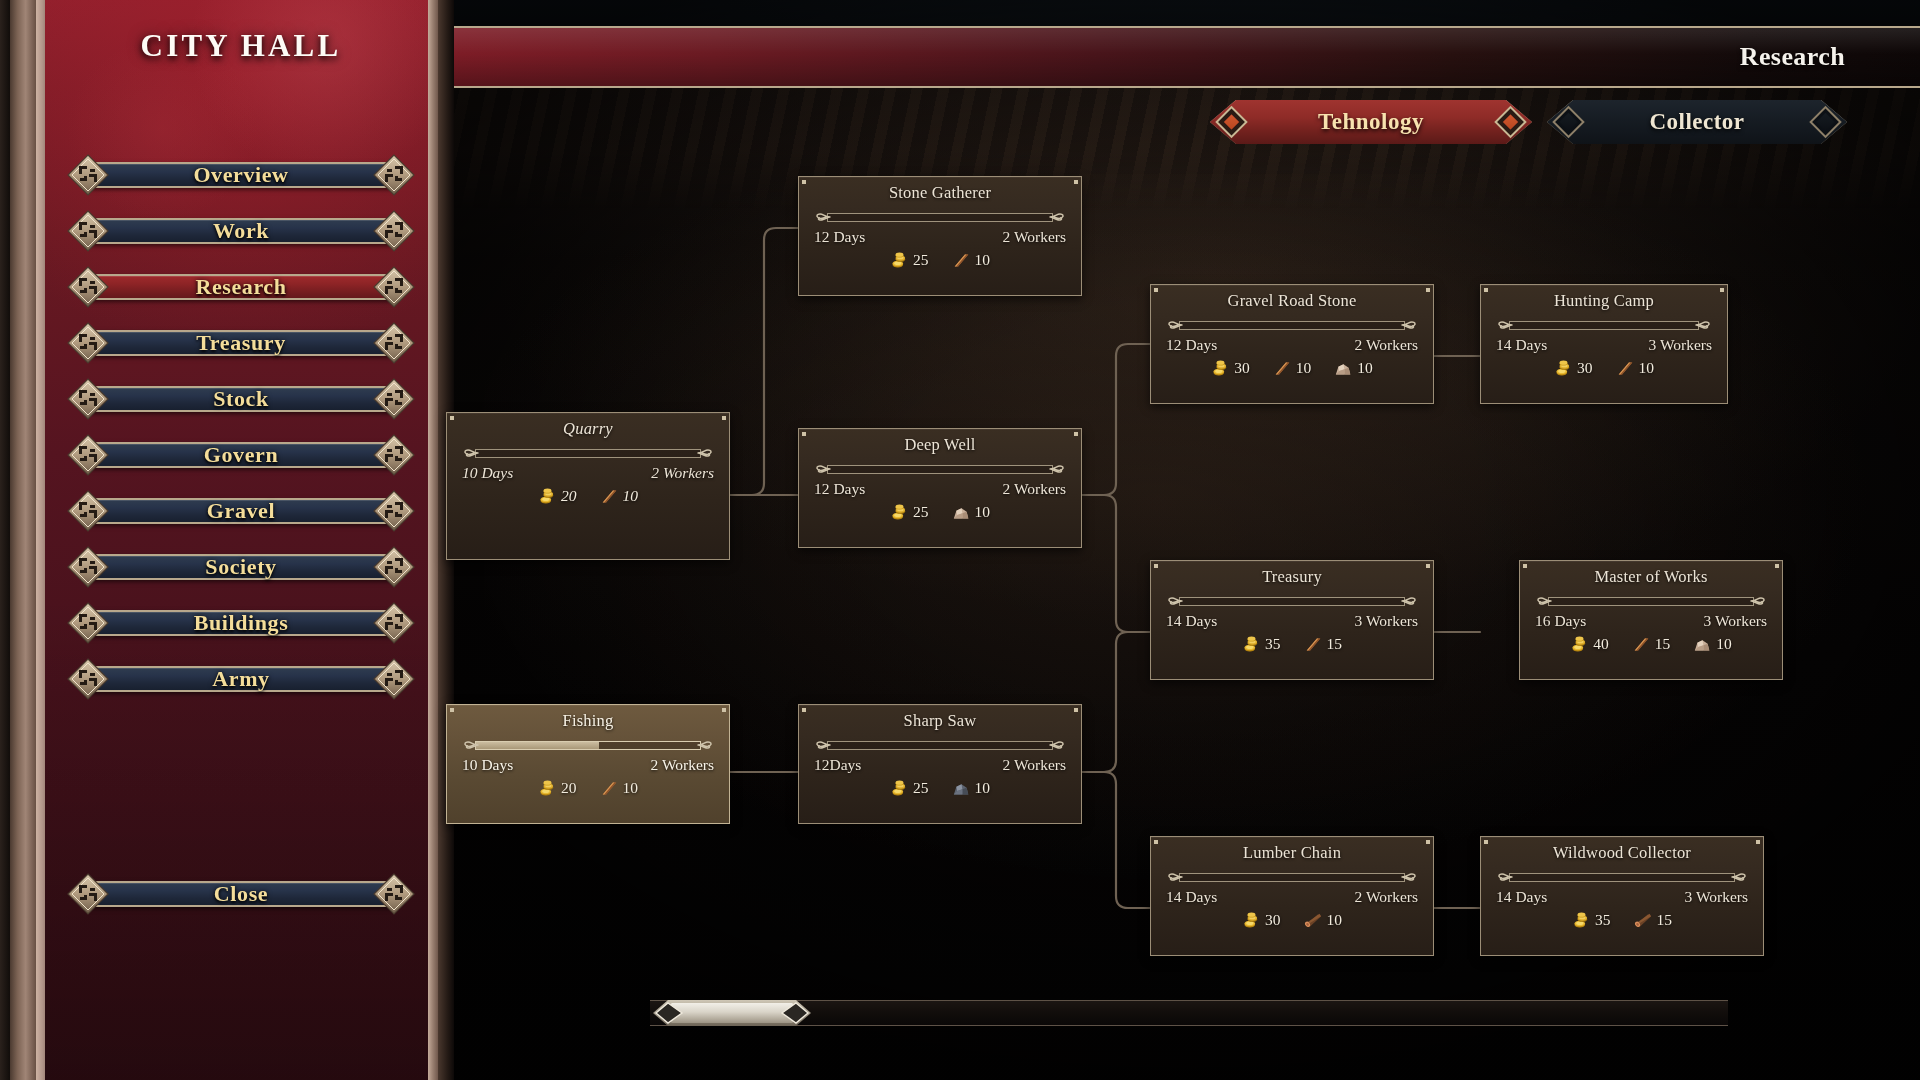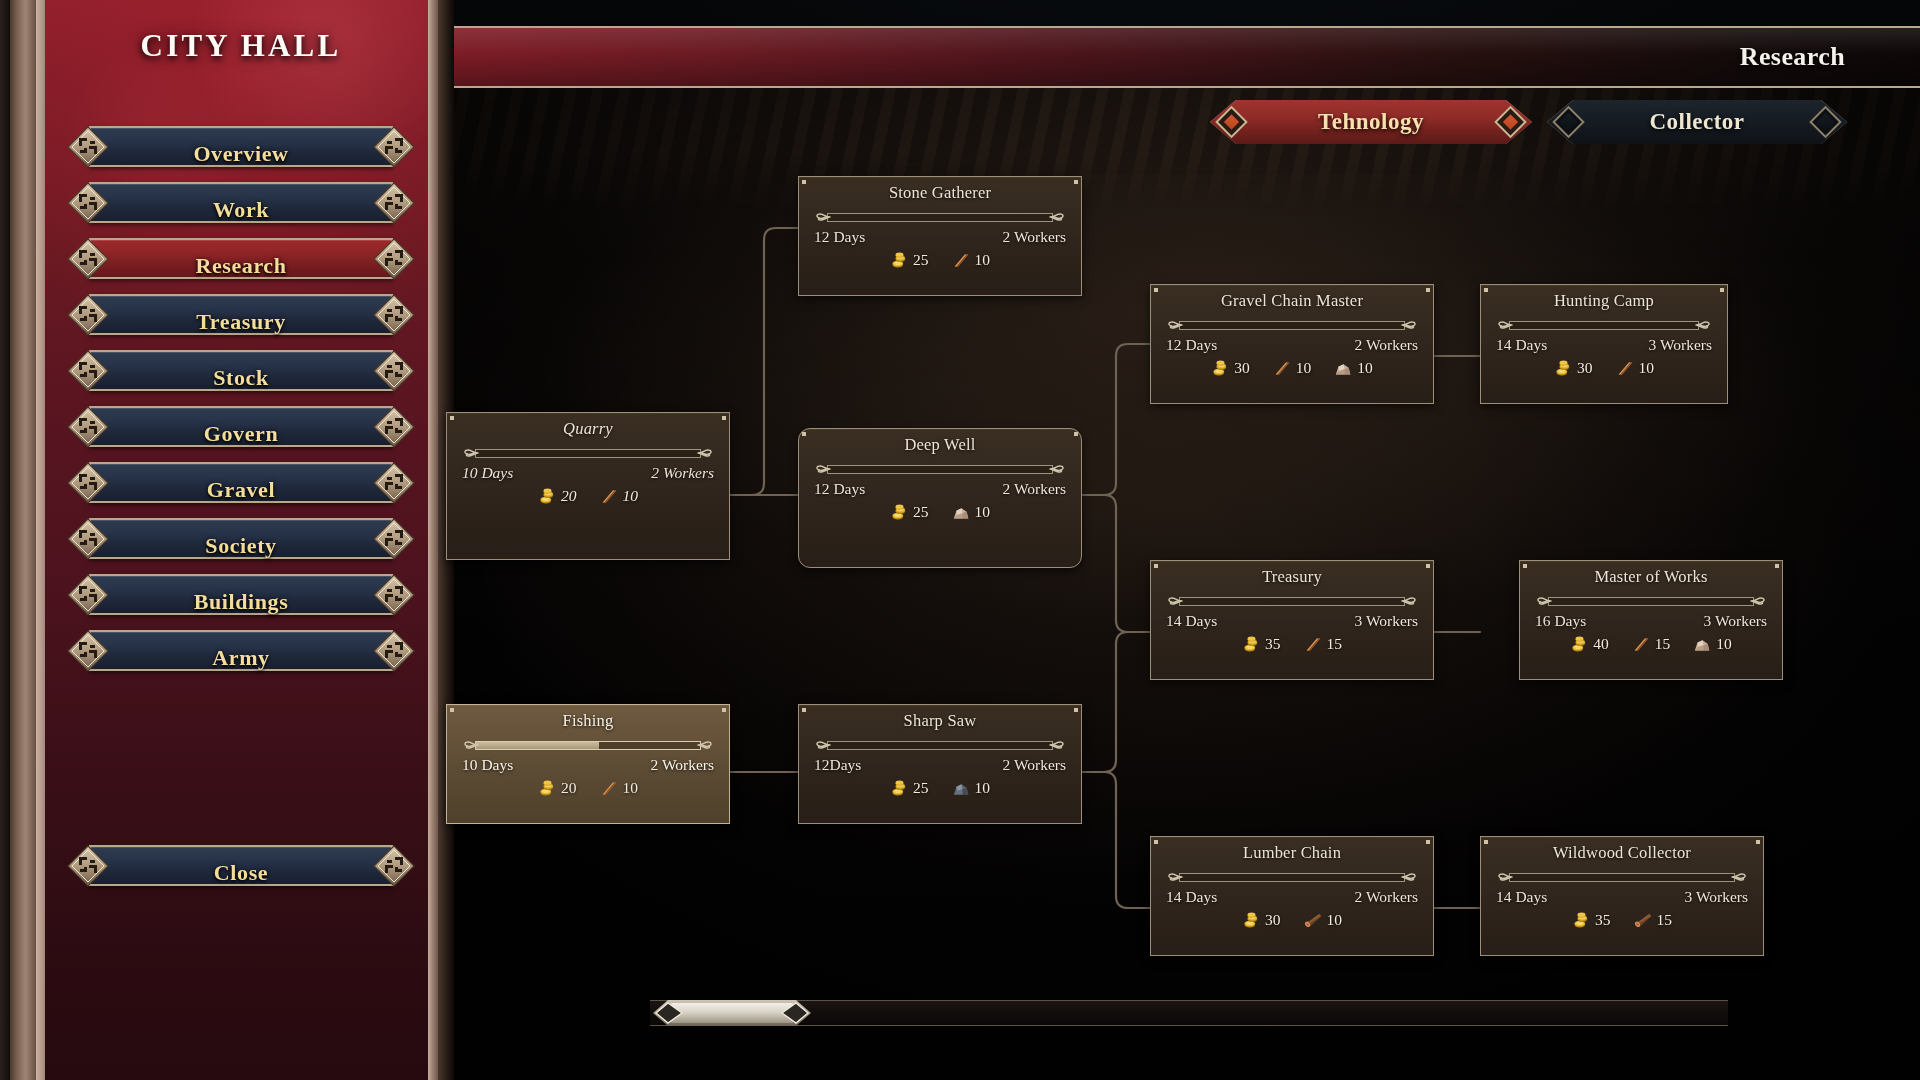--- a/index.html
+++ b/index.html
@@ -103,23 +103,24 @@
     position: absolute; left: 45px; top: 28px; width: 392px;
     text-align: center; z-index: 5;
     color: #fdfbf6; font-size: 31px; font-weight: bold;
     letter-spacing: 3.2px;
     text-shadow: 0 3px 6px rgba(0,0,0,.85), 0 0 14px rgba(0,0,0,.6);
   }
 
   .sb-menu { position: absolute; left: 45px; top: 0; width: 392px; height: 1080px; z-index: 6; }
 
   .menu-item {
-    position: absolute; left: 26px; width: 340px; height: 41px;
-    display: flex; align-items: flex-end; justify-content: center;
+    position: absolute; left: 26px; width: 340px; height: 26px;
+    display: flex; align-items: center; justify-content: center;
     cursor: pointer;
+    margin-top: 36px;
   }
   .mi-plate {
     position: absolute; left: 18px; right: 18px; top: 0; bottom: 0;
     background: linear-gradient(180deg, #2f3c4f 0%, #27334a 35%, #1e2739 70%, #18202f 100%);
     border: 2px solid #b8a88c;
     box-shadow: inset 0 1px 0 rgba(255,255,255,.13), 0 2px 4px rgba(0,0,0,.55);
   }
   .menu-item.active .mi-plate {
     background: linear-gradient(180deg, #9e2a2c 0%, #8e2426 35%, #771d20 70%, #65181c 100%);
   }
@@ -1006,21 +1007,21 @@
                 <svg class="cost-ico" viewBox="0 0 22 20">
                   <polygon points="3,17 7,17 19,3 15,3" fill="#b5703a"></polygon>
                   <polygon points="3,17 5,17 17,3 15,3" fill="#d79552"></polygon>
                   <polygon points="5,17 7,17 19,3 17,3" fill="#8d5228"></polygon>
                 </svg>
               </span>
               <span>10</span>
             </div>
           </div>
         </div>
-        <div class="node" style="left: 346px; top: 268px; width: 284px; height: 140px; border-radius: 12px;">
+        <div class="node" style="left: 346px; top: 268px; width: 284px; height: 120px;">
           <span class="corner tl"></span>
           <span class="corner tr"></span>
           <div class="node-title">Deep Well</div>
           <div class="pbar-wrap">
             <div class="pbar-track">
               <div class="pbar-fill" style="width:0%"></div>
             </div>
             <div class="pbar-cap l"><svg viewBox="0 0 17 16">
                 <g transform="" fill="none" stroke="#cfc4ac" stroke-width="1.5" stroke-linecap="round">
                   <path d="M15 8 C11 8, 8 5, 5 5 C2 5, 1 7, 3 8.5 C5 10, 9 9, 11 8"></path>
@@ -1063,21 +1064,21 @@
                   <polygon points="2,17 6,13 12,11 12,17" fill="#b89d86"></polygon>
                 </svg>
               </span>
               <span>10</span>
             </div>
           </div>
         </div>
         <div class="node" style="left: 698px; top: 124px; width: 284px; height: 120px;">
           <span class="corner tl"></span>
           <span class="corner tr"></span>
-          <div class="node-title">Gravel Chain Master</div>
+          <div class="node-title">Gravel Road Stone</div>
           <div class="pbar-wrap">
             <div class="pbar-track">
               <div class="pbar-fill" style="width:0%"></div>
             </div>
             <div class="pbar-cap l"><svg viewBox="0 0 17 16">
                 <g transform="" fill="none" stroke="#cfc4ac" stroke-width="1.5" stroke-linecap="round">
                   <path d="M15 8 C11 8, 8 5, 5 5 C2 5, 1 7, 3 8.5 C5 10, 9 9, 11 8"></path>
                   <path d="M14 8 C11 9.5, 7 11.5, 5 11 C3.2 10.6, 3 9.4, 4.2 8.8"></path>
                 </g>
               </svg></div>

